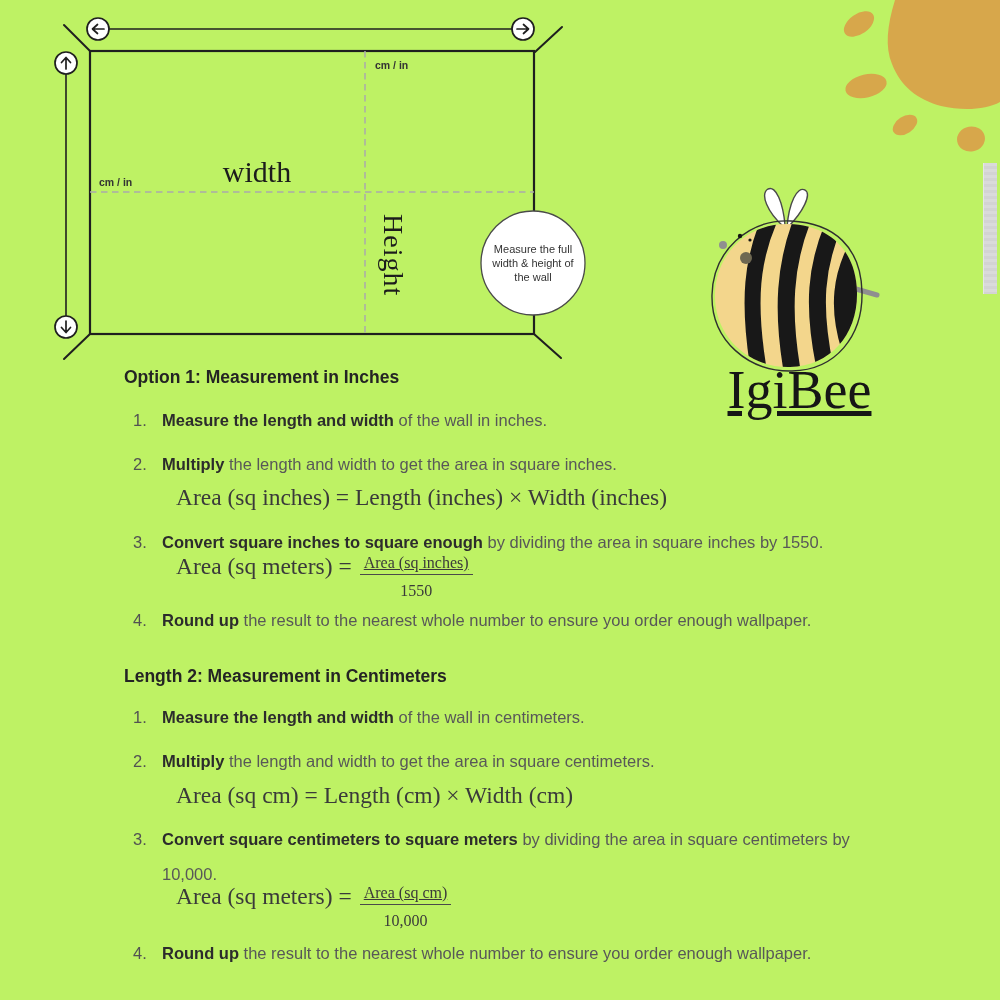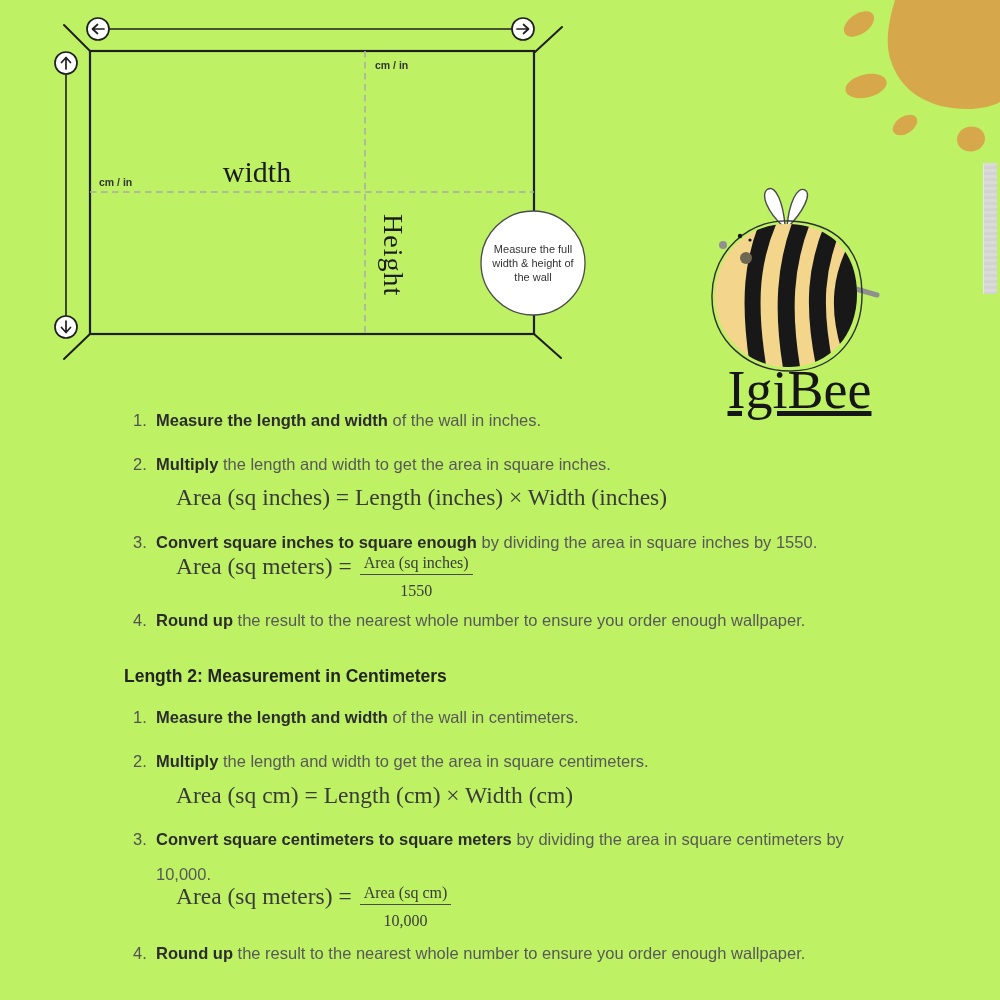--- a/index.html
+++ b/index.html
@@ -10,27 +10,27 @@
   .sun-svg{left:820px;top:0;}
   .bee-svg{left:690px;top:170px;}
   .brand{position:absolute;left:712px;top:363px;width:175px;text-align:center;
          font-family:"Liberation Serif",serif;font-size:54px;line-height:54px;color:#161616;text-decoration:underline;}
   .strip{position:absolute;left:983px;top:163px;width:13px;height:131px;
          background:repeating-linear-gradient(180deg,#dadada 0 3px,#d3d3d3 3px 6px);
          border-left:1px solid #e6e6e6;}
   .h{position:absolute;left:124px;font-size:17.5px;font-weight:700;color:#242424;line-height:22px;}
   .item{position:absolute;left:133px;display:flex;font-size:16.5px;line-height:35px;color:#585858;}
   .item .num{width:22px;flex:0 0 22px;color:#525252;}
-  .item .txt{margin-left:1px;max-width:800px;}
+  .item .txt{margin-left:7px;max-width:800px;}
   .item b{font-weight:700;color:#2c2c2c;}
   .formula{position:absolute;left:176px;font-family:"Liberation Serif",serif;
            font-size:23.5px;color:#3a3a3a;line-height:30px;white-space:nowrap;}
   .formula.fracrow{display:flex;align-items:flex-start;height:50px;line-height:normal;}
   .frac{display:inline-block;text-align:center;font-size:16px;line-height:1.2;margin-left:8px;}
-  .frac .fnum{display:block;border-bottom:1.5px solid #4a4a4a;padding:0 4px 2px;}
+  .frac .fnum{display:block;border-bottom:1.5px solid #4a4a4a;padding:0 4px 2px;text-decoration:underline;}
   .frac .fden{display:block;padding-top:6px;}
 </style>
 </head>
 <body>
 
 <div class="page">
 
   <svg class="diagram-svg" width="640" height="380" viewBox="0 0 640 380">
 
     <rect x="90" y="51" width="444" height="283" fill="none" stroke="#1f1f1f" stroke-width="2.2"></rect>
@@ -121,20 +121,21 @@
       <circle cx="746" cy="258" r="6" fill="#6e6851"></circle>
       <circle cx="740" cy="236" r="2.2" fill="#141414"></circle>
       <circle cx="750" cy="240" r="1.6" fill="#141414"></circle>
     </g>
   </svg>
 
   <div class="brand">IgiBee</div>
 
   <div class="strip"></div>
 
+  <div class="h" style="top:366px">Option 1: Measurement in Inches</div>
 
   <div class="item" style="top:403px">
     <span class="num">1.</span>
     <span class="txt"><b>Measure the length and width</b><span> of the wall in inches.</span></span>
   </div>
 
   <div class="item" style="top:447px">
     <span class="num">2.</span>
     <span class="txt"><b>Multiply</b><span> the length and width to get the area in square inches.</span></span>
   </div>

